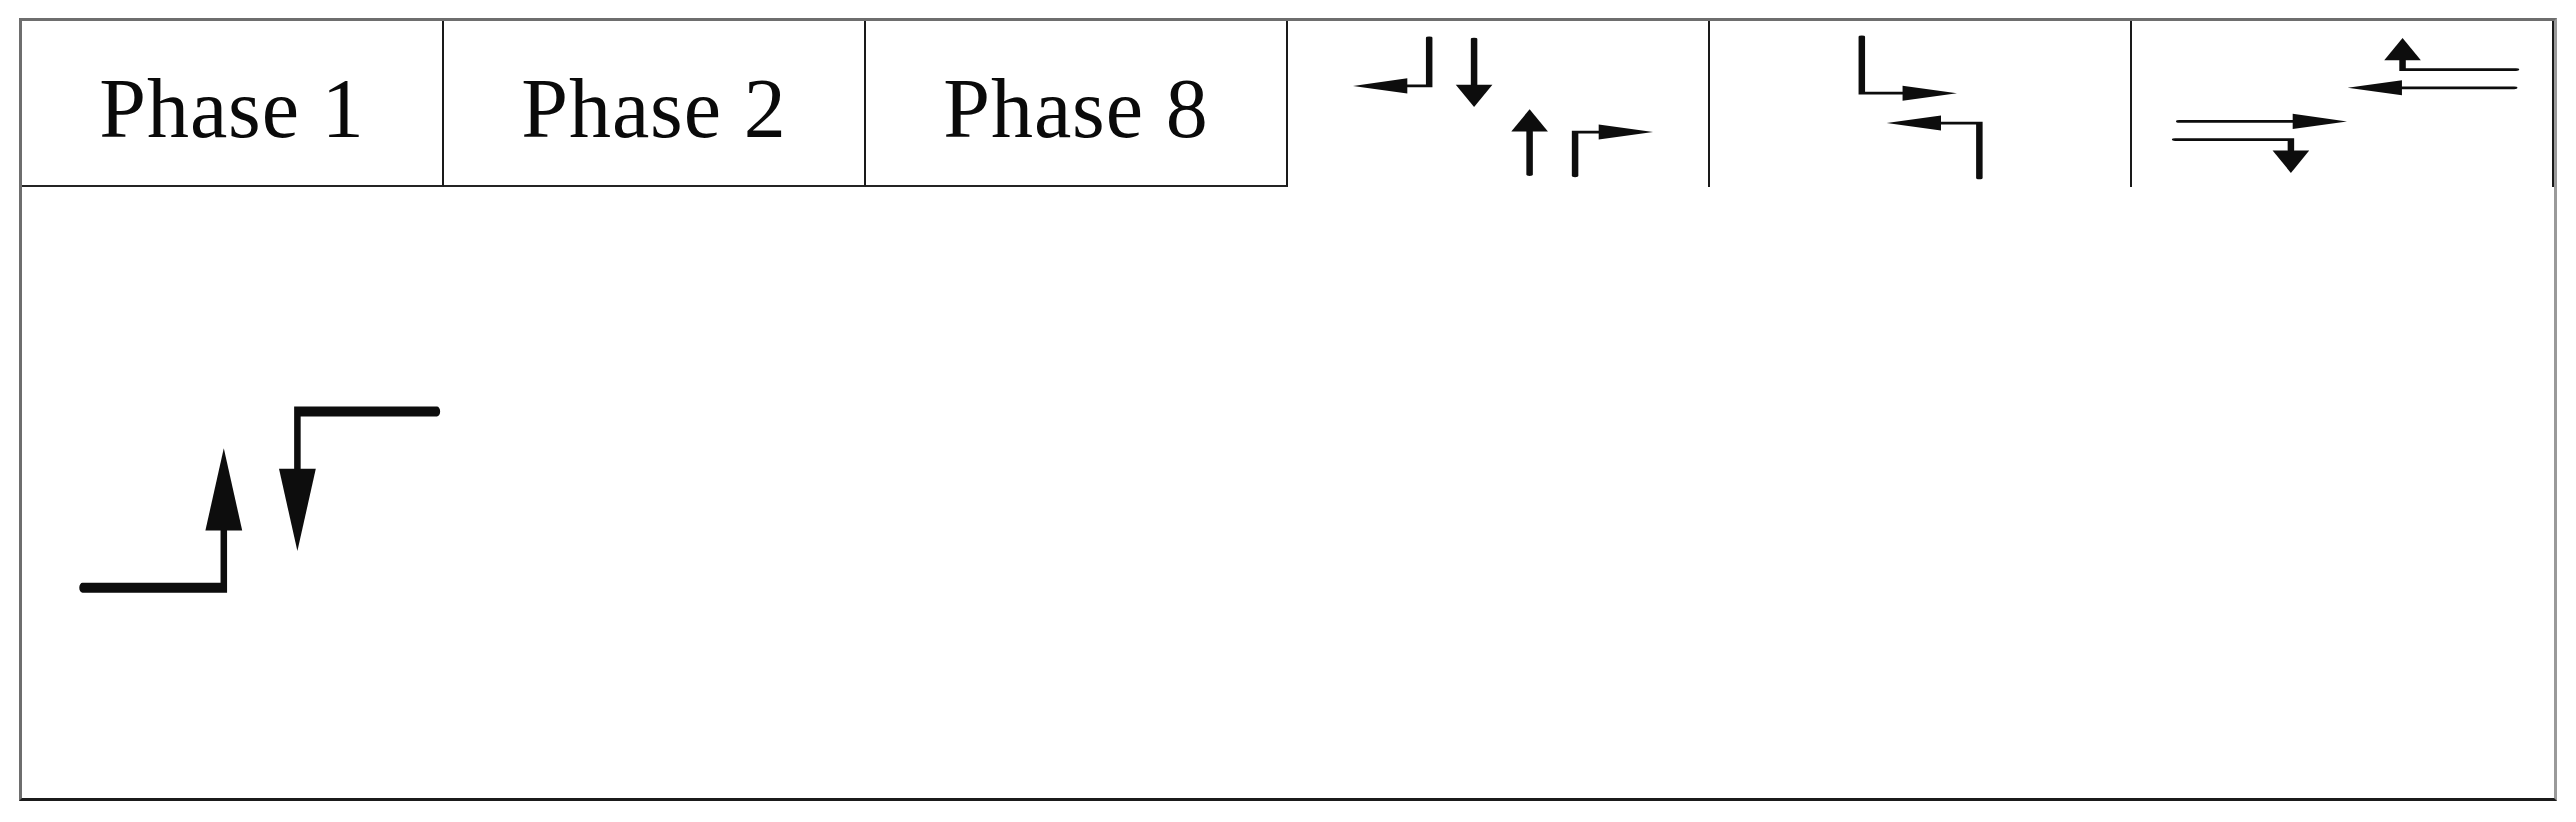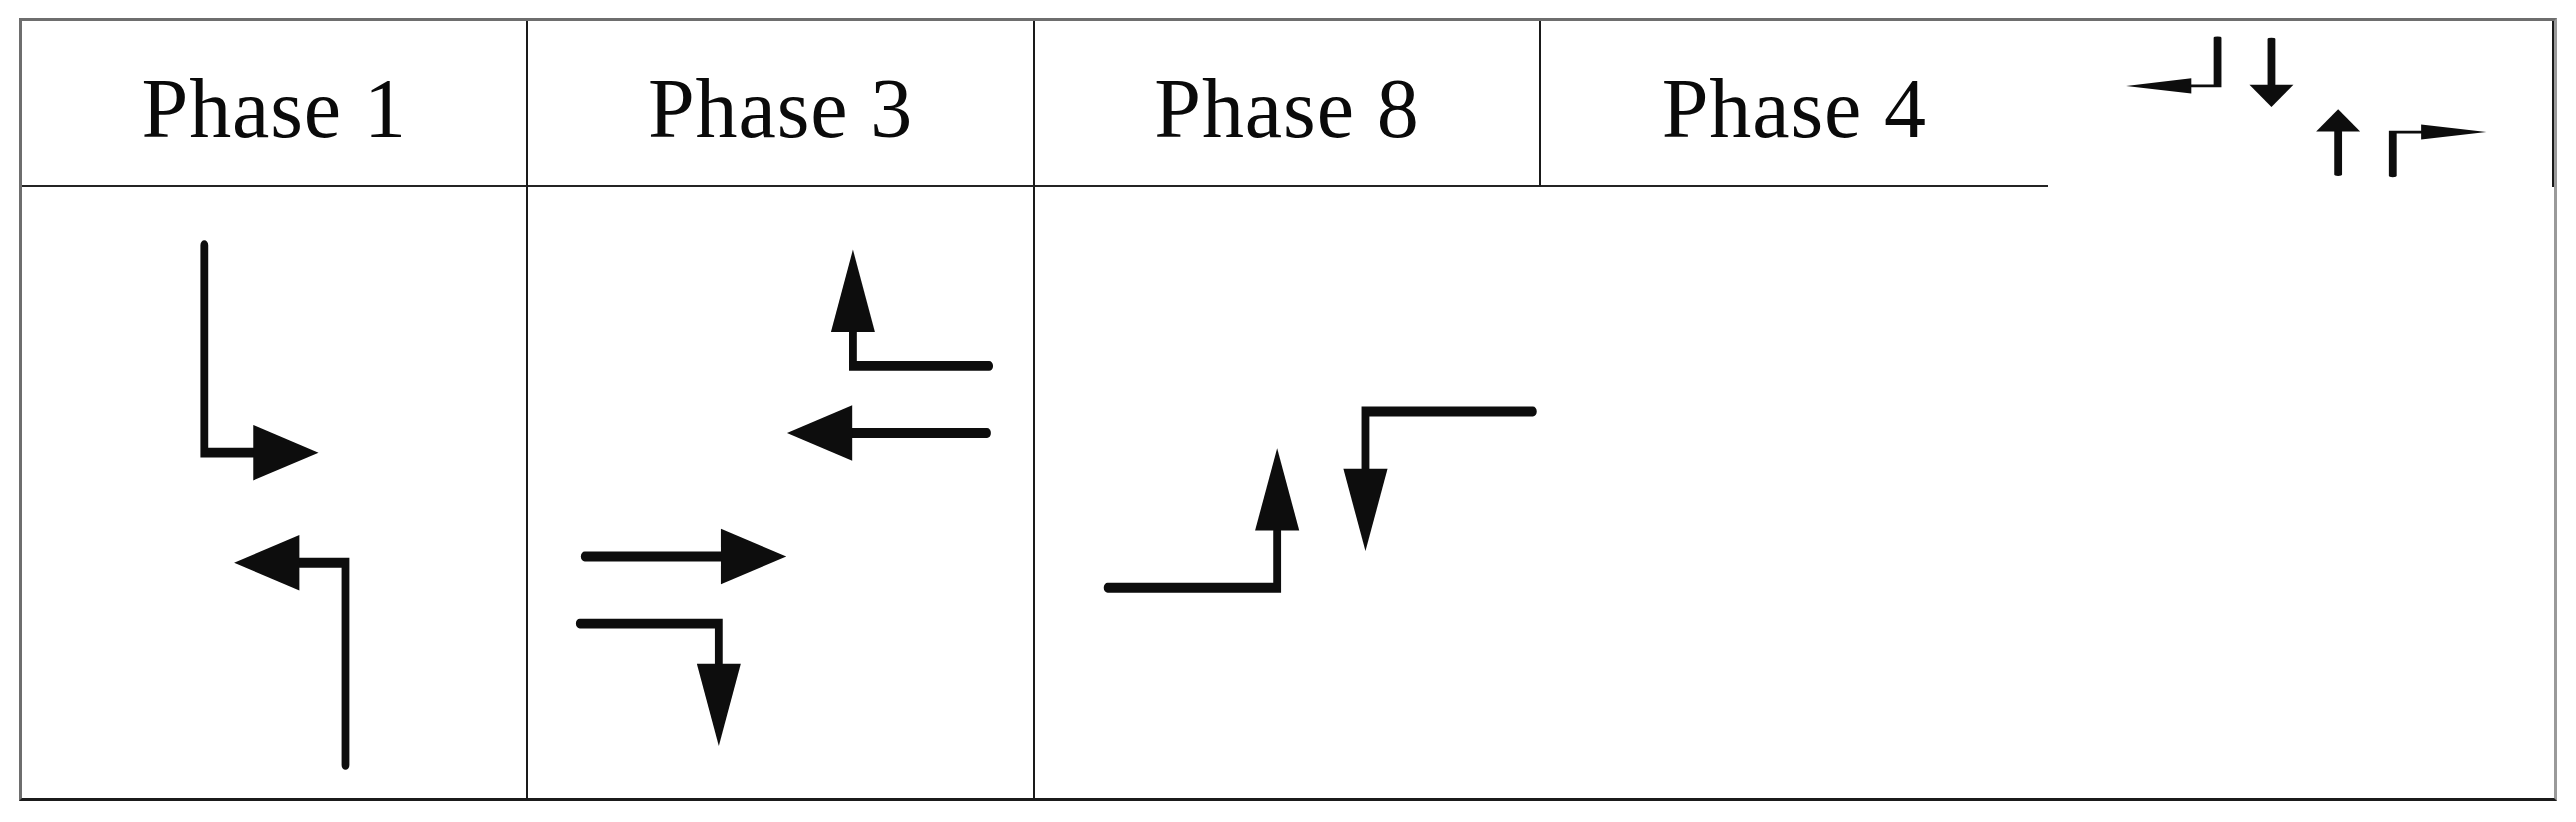--- a/index.html
+++ b/index.html
@@ -19,21 +19,21 @@
     left: 19px;
     top: 18px;
     width: 2538px;
     height: 783px;
     box-sizing: border-box;
     background: #ffffff;
     border-style: solid;
     border-width: 3.6px;
     border-color: #6e6e6e #9a9a9a #1b1b1b #6e6e6e;
     display: grid;
-    grid-template-columns: repeat(5, 1fr);
+    grid-template-columns: repeat(6, 1fr);
     grid-template-rows: 166px 1fr;
   }
   .header-cell {
     box-sizing: border-box;
     border-bottom: 2.7px solid #242424;
     border-right: 2.7px solid #1a1a1a;
     display: flex;
     align-items: center;
     justify-content: center;
     padding-top: 10.7px;
@@ -60,27 +60,24 @@
 </style>
 </head>
 <body>
 
 <div class="phase-table">
 
   <div class="header-cell">
     <span>Phase 1</span>
   </div>
   <div class="header-cell">
-    <span>Phase 3</span>
+    <span>Phase 2</span>
   </div>
   <div class="header-cell">
     <span>Phase 8</span>
-  </div>
-  <div class="header-cell last">
-    <span>Phase 4</span>
   </div>
 
   <div class="body-cell">
     <div class="diagram-host">
         <svg viewBox="0 0 711 683" preserveAspectRatio="none">
           <g>
             <polyline points="239,69 239,267 202,267" fill="none" stroke="#0d0d0d" stroke-width="11" stroke-linecap="round" stroke-linejoin="miter"></polyline>
             <polygon points="110,267 202,236 202,298" fill="#0d0d0d"></polygon>
           </g>
           <g>

